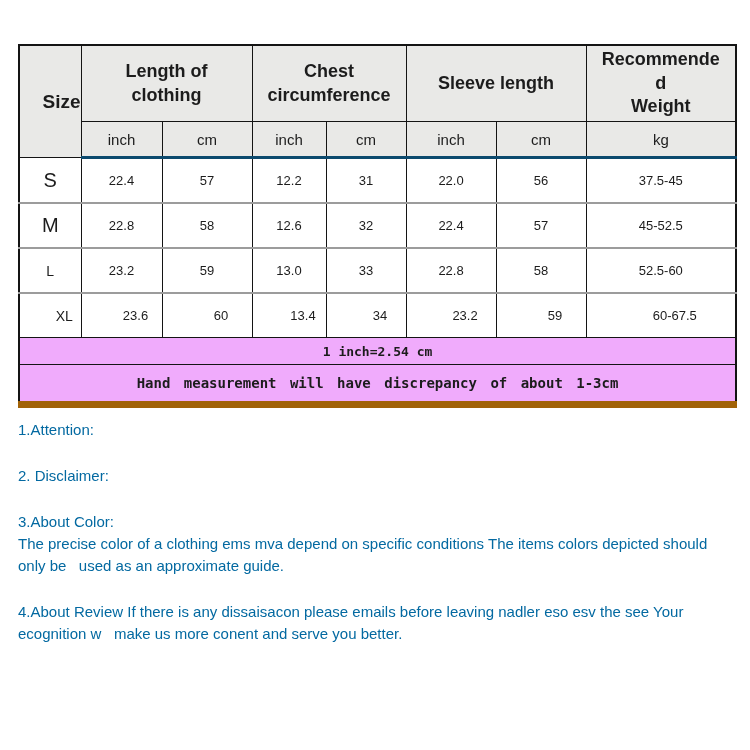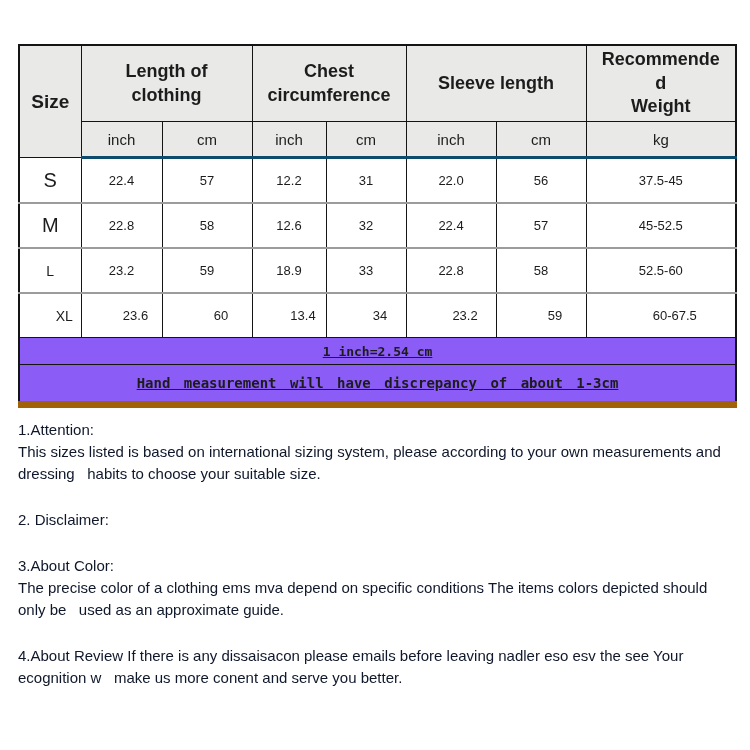--- a/index.html
+++ b/index.html
@@ -50,20 +50,21 @@
     background: #e9e9e7;
     font-weight: bold;
     font-size: 18px;
     line-height: 1.32;
     height: 75px;
     border-bottom: 1px solid #141414;
     white-space: pre-line;
   }
   tr.h1 th.size-h {
     font-size: 19px;
+    text-align: right;
   }
   tr.h2 th {
     background: #e9e9e7;
     font-weight: normal;
     font-size: 15px;
     height: 34px;
     border-bottom: 3px solid #0c4a6e;
   }
 
   tbody.data td {
@@ -76,22 +77,21 @@
   tbody.data tr:last-child td {
     border-bottom: 1px solid #141414;
     padding-left: 28px;
   }
   tbody.data tr.sz-lg td.size-cell { font-size: 20px; }
   tbody.data tr.sz-sm td.size-cell { font-size: 14px; }
 
   tr.note-row td {
     font-family: "DejaVu Sans Mono", monospace;
     font-weight: bold;
-    background: #8b5cf6;
-    text-decoration: underline;
+    background: #f0abfc;
   }
   tr.note-row.note-1 td {
     height: 26px;
     font-size: 13px;
     border-bottom: 1px solid #141414;
   }
   tr.note-row.note-2 td {
     height: 36px;
     font-size: 14px;
     word-spacing: 5px;
@@ -103,21 +103,21 @@
     margin: 11px 0 0 18px;
     width: 714px;
   }
   .section {
     margin: 0 0 24px 0;
   }
   .sec-heading, .sec-body {
     font-size: 15px;
     line-height: 22px;
     white-space: pre-wrap;
-    color: #0f172a;
+    color: #0369a1;
   }
   .sec-heading:empty { display: none; }
 </style>
 </head>
 <body>
 
 <div class="page">
 
   <table class="size-chart">
     <colgroup>
@@ -170,21 +170,21 @@
         <td>12.6</td>
         <td>32</td>
         <td>22.4</td>
         <td>57</td>
         <td>45-52.5</td>
       </tr>
       <tr class="sz-sm">
         <td class="size-cell">L</td>
         <td>23.2</td>
         <td>59</td>
-        <td>18.9</td>
+        <td>13.0</td>
         <td>33</td>
         <td>22.8</td>
         <td>58</td>
         <td>52.5-60</td>
       </tr>
       <tr class="sz-sm">
         <td class="size-cell">XL</td>
         <td>23.6</td>
         <td>60</td>
         <td>13.4</td>
@@ -200,21 +200,20 @@
       </tr>
       <tr class="note-row note-2">
         <td colspan="8">Hand measurement will have discrepancy of about 1-3cm</td>
       </tr>
     </tbody>
   </table>
 
   <div class="text-area">
     <div class="section">
       <div class="sec-heading">1.Attention:</div>
-      <div class="sec-body">This sizes listed is based on international sizing system, please according to your own measurements and dressing   habits to choose your suitable size.</div>
     </div>
     <div class="section">
       <div class="sec-heading">2. Disclaimer:</div>
     </div>
     <div class="section">
       <div class="sec-heading">3.About Color:</div>
       <div class="sec-body">The precise color of a clothing ems mva depend on specific conditions The items colors depicted should only be   used as an approximate guide.</div>
     </div>
     <div class="section">
 

